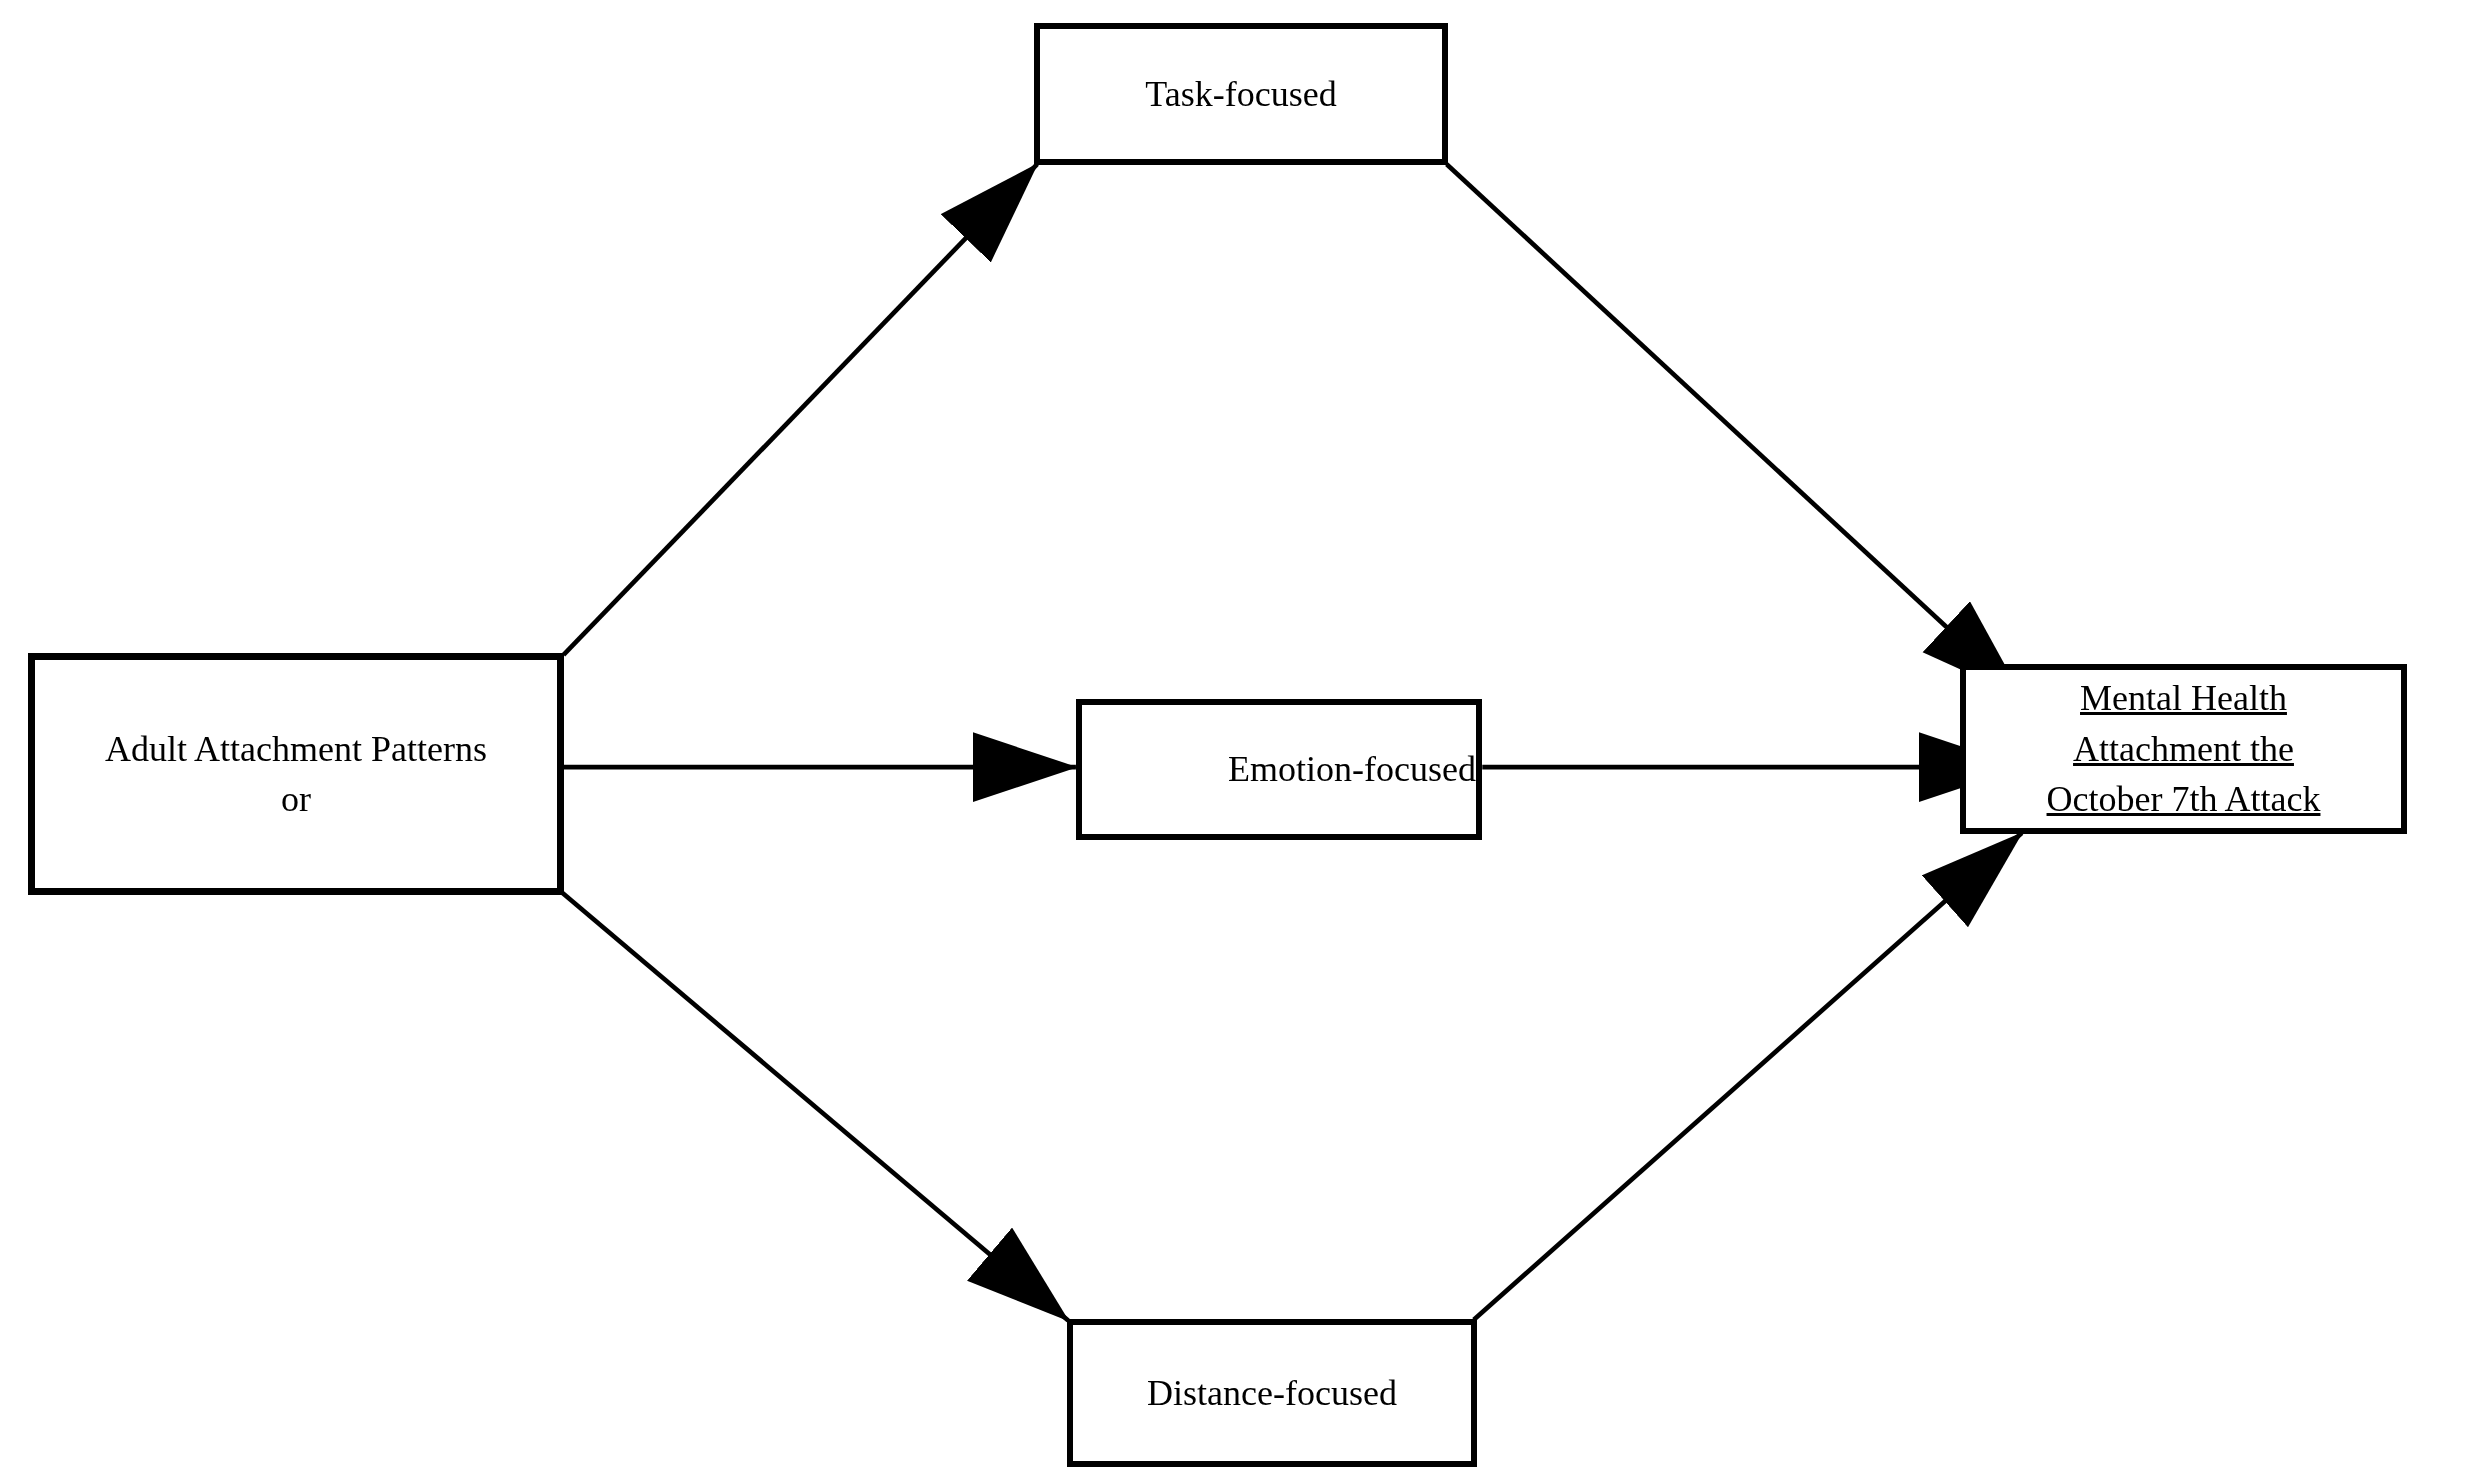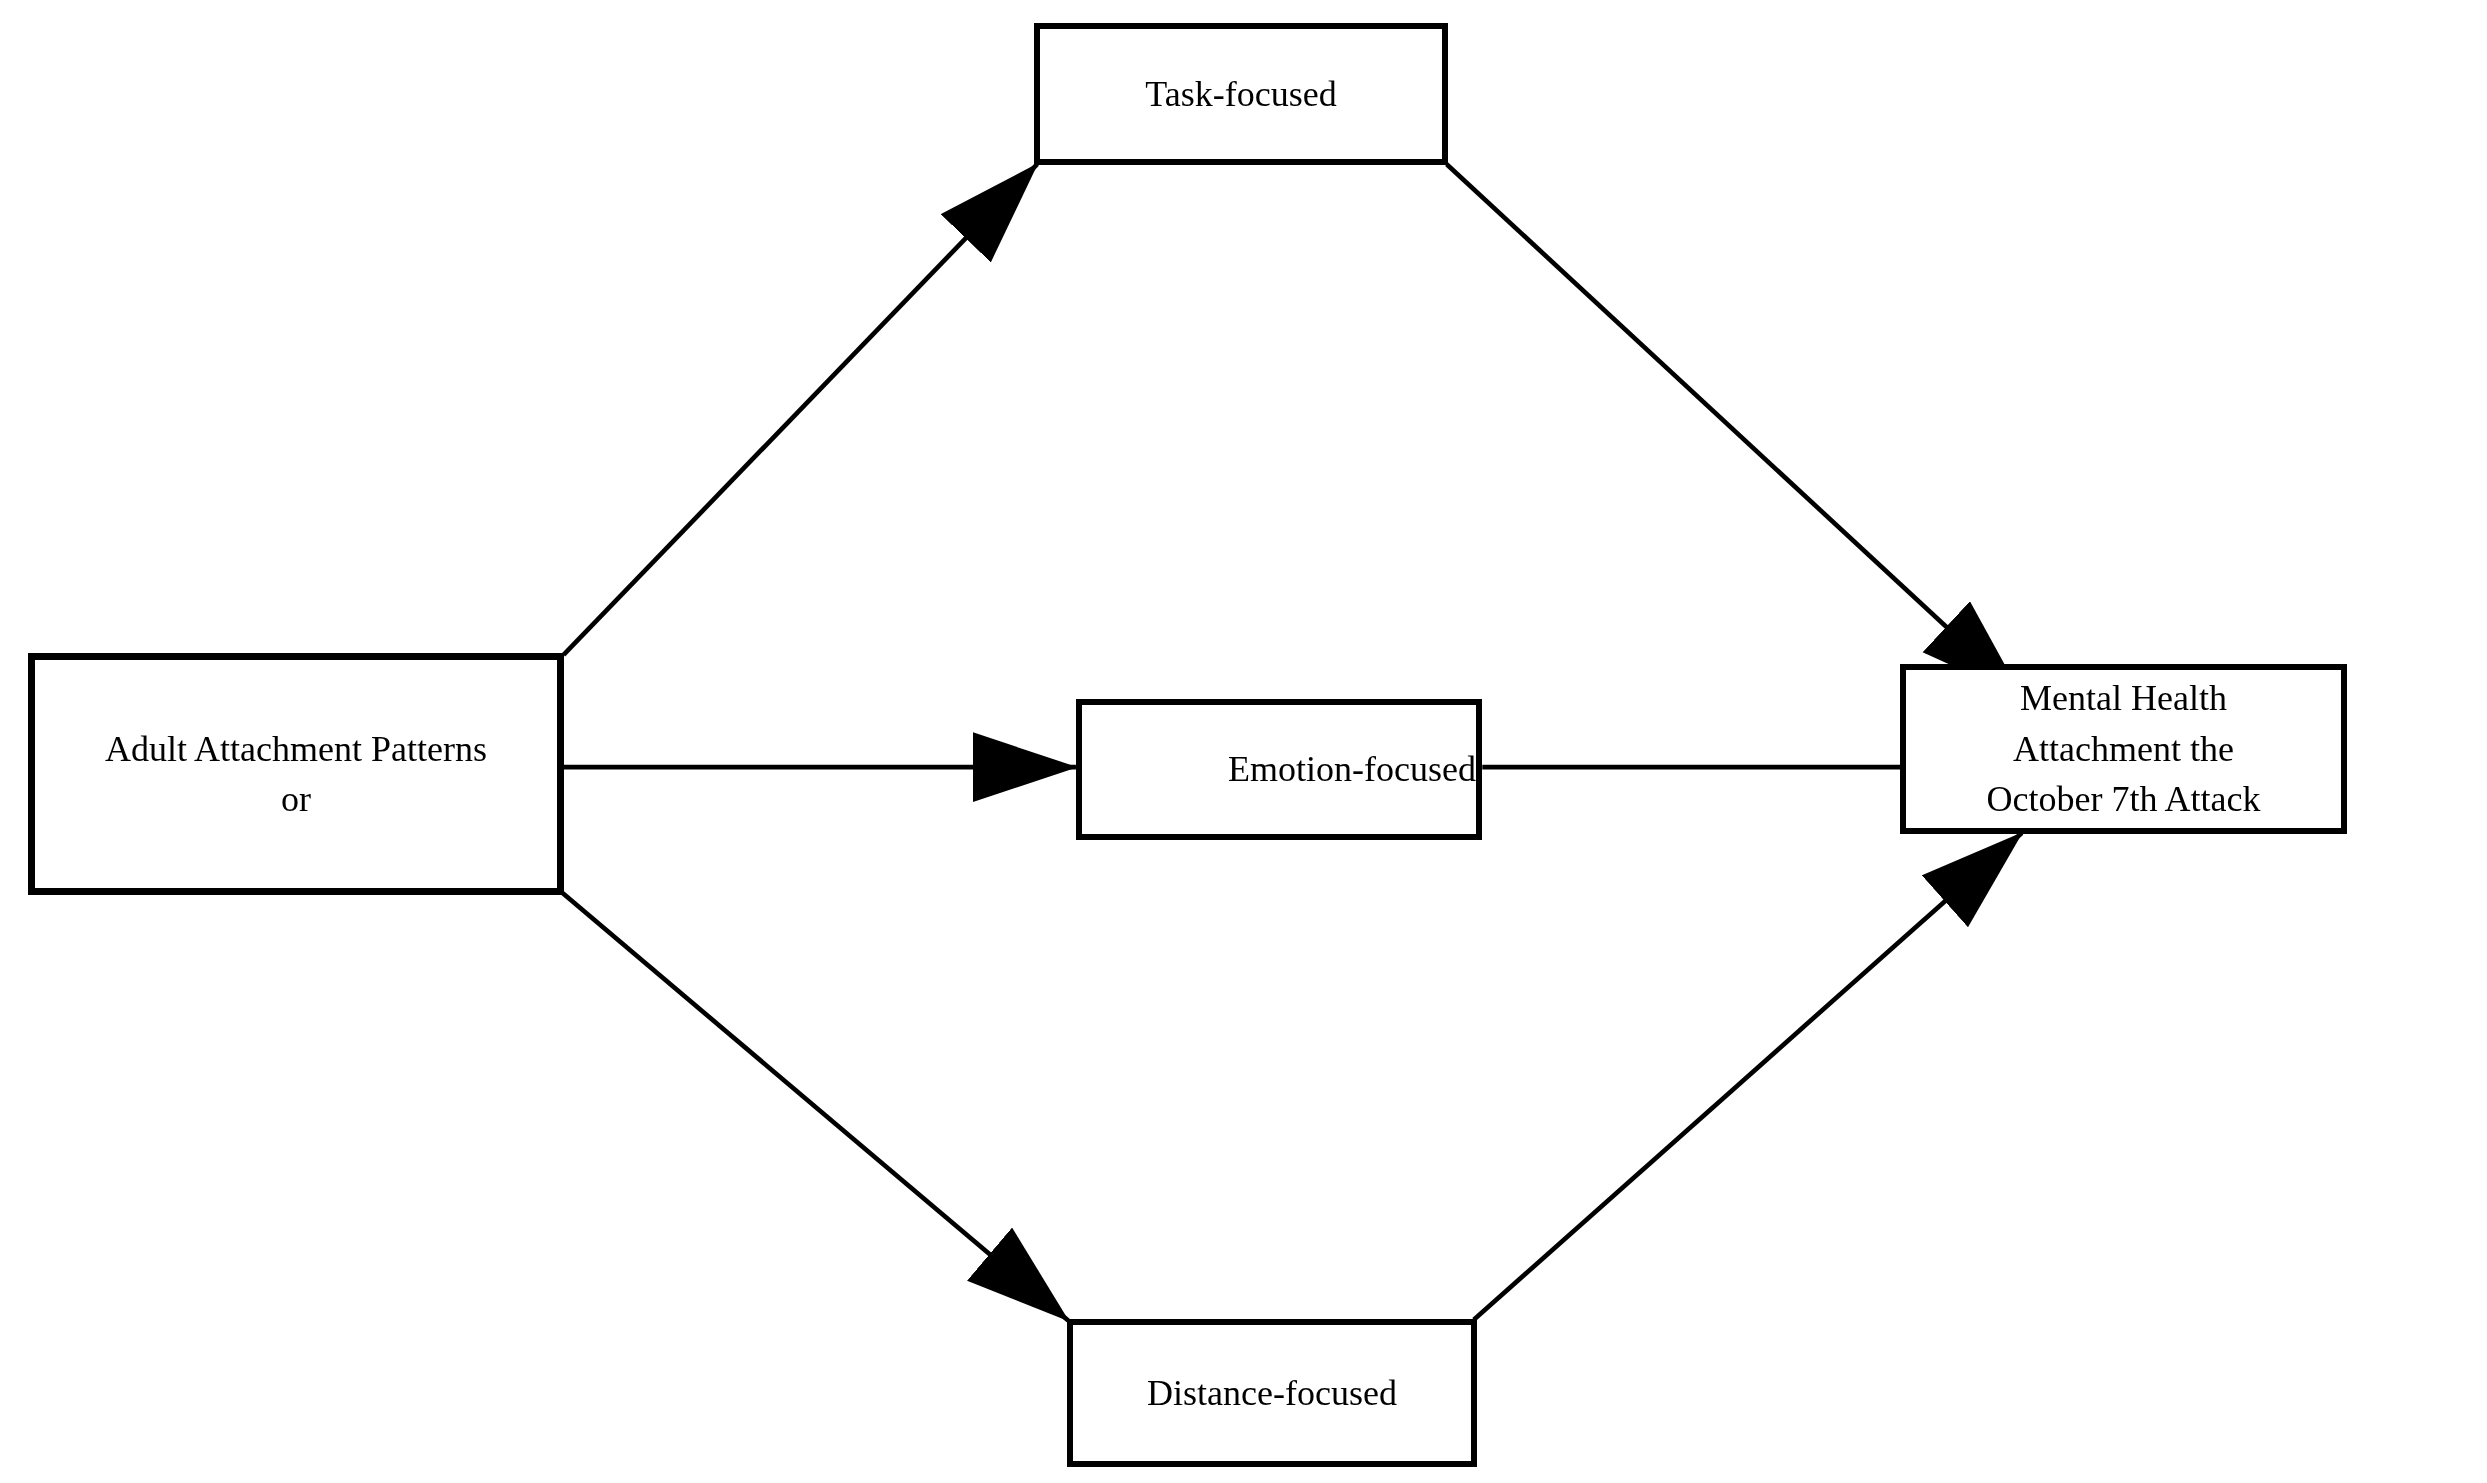--- a/index.html
+++ b/index.html
@@ -58,24 +58,25 @@
     height: 141px;
     justify-content: flex-end;
   }
   .node-distance {
     left: 1067px;
     top: 1319px;
     width: 410px;
     height: 148px;
   }
   .node-outcome {
-    left: 1900px;
+    left: 1960px;
     top: 664px;
     width: 447px;
     height: 170px;
+    text-decoration: underline;
   }
   .edge {
     stroke: #000000;
     stroke-width: 6;
     fill: none;
   }
 </style>
 </head>
 <body>
 

